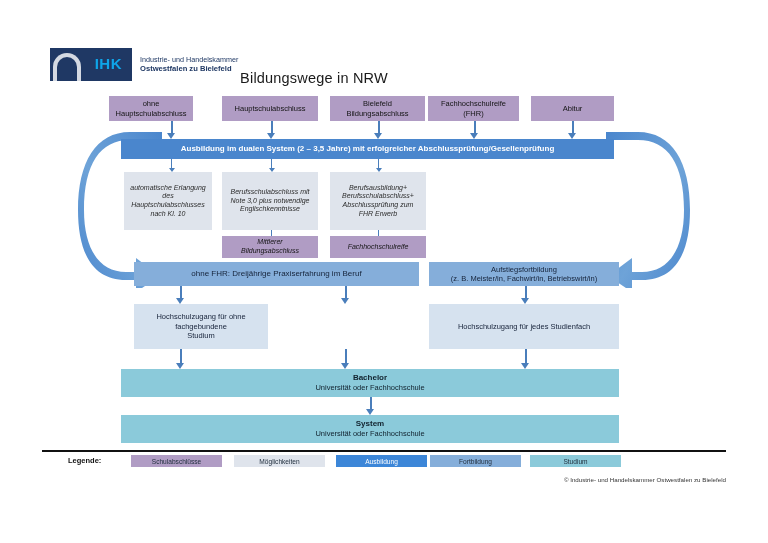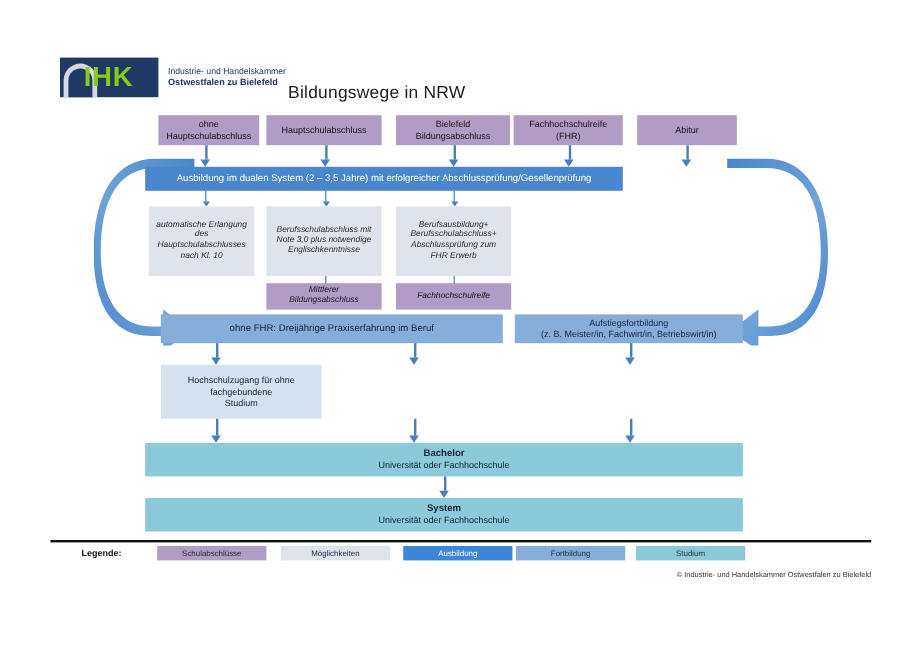--- a/index.html
+++ b/index.html
@@ -52,24 +52,24 @@
     position: absolute;
     left: 4px;
     top: 4px;
     width: 20px;
     height: 30px;
     background: #1f3864;
     border-radius: 10px 10px 0 0;
   }
   #logo-ihk {
     position: absolute;
-    right: 21px;
+    right: 10px;
     top: 4px;
-    color: #84cc16;
-    font-size: 23px;
+    color: #0ea5e9;
+    font-size: 15px;
     font-weight: bold;
     letter-spacing: 0.5px;
     line-height: 24px;
   }
   #logo-text {
     margin-left: 8px;
     line-height: 1.25;
   }
   #logo-text .l1 {
     font-size: 7.2px;
@@ -216,21 +216,21 @@
     <defs>
       <linearGradient id="gr" x1="0" y1="0" x2="1" y2="1">
         <stop offset="0%" stop-color="#4a86cd"></stop>
         <stop offset="55%" stop-color="#6ea3d8"></stop>
         <stop offset="100%" stop-color="#4a86cd"></stop>
       </linearGradient>
     </defs>
     <path d="M2,8 L34,8 C64,8 80,32 80,78 C80,118 64,140 38,140 L28,140 L28,126 L4,144 L28,160 L28,148 L38,148 C72,148 86,120 86,78 C86,30 68,0 34,0 L2,0 Z" fill="url(#gr)"></path>
   </svg>
 
-  <div class="box purple fs75" style="left:132px; top:96px; width:84px; height:25px; white-space:pre-line;">ohne
+  <div class="box purple fs75" style="left:109px; top:96px; width:84px; height:25px; white-space:pre-line;">ohne
 Hauptschulabschluss</div>
   <div class="box purple fs75" style="left:222px; top:96px; width:96px; height:25px; white-space:pre-line;">Hauptschulabschluss</div>
   <div class="box purple fs75" style="left:330px; top:96px; width:95px; height:25px; white-space:pre-line;">Bielefeld
 Bildungsabschluss</div>
   <div class="box purple fs75" style="left:428px; top:96px; width:91px; height:25px; white-space:pre-line;">Fachhochschulreife
 (FHR)</div>
   <div class="box purple fs75" style="left:531px; top:96px; width:83px; height:25px; white-space:pre-line;">Abitur</div>
 
   <div class="arrow-down" style="left:167px; top:121px; height:18px;">
     <div class="shaft" style="height:12px;"></div>
@@ -246,21 +246,21 @@
   </div>
   <div class="arrow-down" style="left:470px; top:121px; height:18px;">
     <div class="shaft" style="height:12px;"></div>
       <div class="head" style="top:12px;"></div>
   </div>
   <div class="arrow-down" style="left:568px; top:121px; height:18px;">
     <div class="shaft" style="height:12px;"></div>
       <div class="head" style="top:12px;"></div>
   </div>
 
-  <div class="box blue fs8" style="left:121px; top:139px; width:398px; height:20px;">Ausbildung im dualen System (2 – 3,5 Jahre) mit erfolgreicher Abschlussprüfung/Gesellenprüfung</div>
+  <div class="box blue fs8" style="left:121px; top:139px; width:493px; height:20px;font-weight:bold;">Ausbildung im dualen System (2 – 3,5 Jahre) mit erfolgreicher Abschlussprüfung/Gesellenprüfung</div>
 
   <div class="arrow-down thin" style="left:167px; top:159px; height:13px;">
     <div class="shaft" style="height:9px;"></div>
       <div class="head" style="top:9px;"></div>
   </div>
   <div class="arrow-down thin" style="left:267px; top:159px; height:13px;">
     <div class="shaft" style="height:9px;"></div>
       <div class="head" style="top:9px;"></div>
   </div>
   <div class="arrow-down thin" style="left:374px; top:159px; height:13px;">
@@ -306,20 +306,21 @@
       <div class="head" style="top:12px;"></div>
   </div>
   <div class="arrow-down" style="left:521px; top:286px; height:18px;">
     <div class="shaft" style="height:12px;"></div>
       <div class="head" style="top:12px;"></div>
   </div>
 
   <div class="box lightblue fs75" style="left:134px; top:304px; width:134px; height:45px; white-space:pre-line;">Hochschulzugang für ohne
 fachgebundene
 Studium</div>
+  <div class="box lightblue fs75" style="left:429px; top:304px; width:190px; height:45px; white-space:pre-line;">Hochschulzugang für jedes Studienfach</div>
 
   <div class="arrow-down" style="left:176px; top:349px; height:20px;">
     <div class="shaft" style="height:14px;"></div>
       <div class="head" style="top:14px;"></div>
   </div>
   <div class="arrow-down" style="left:341px; top:349px; height:20px;">
     <div class="shaft" style="height:14px;"></div>
       <div class="head" style="top:14px;"></div>
   </div>
   <div class="arrow-down" style="left:521px; top:349px; height:20px;">

